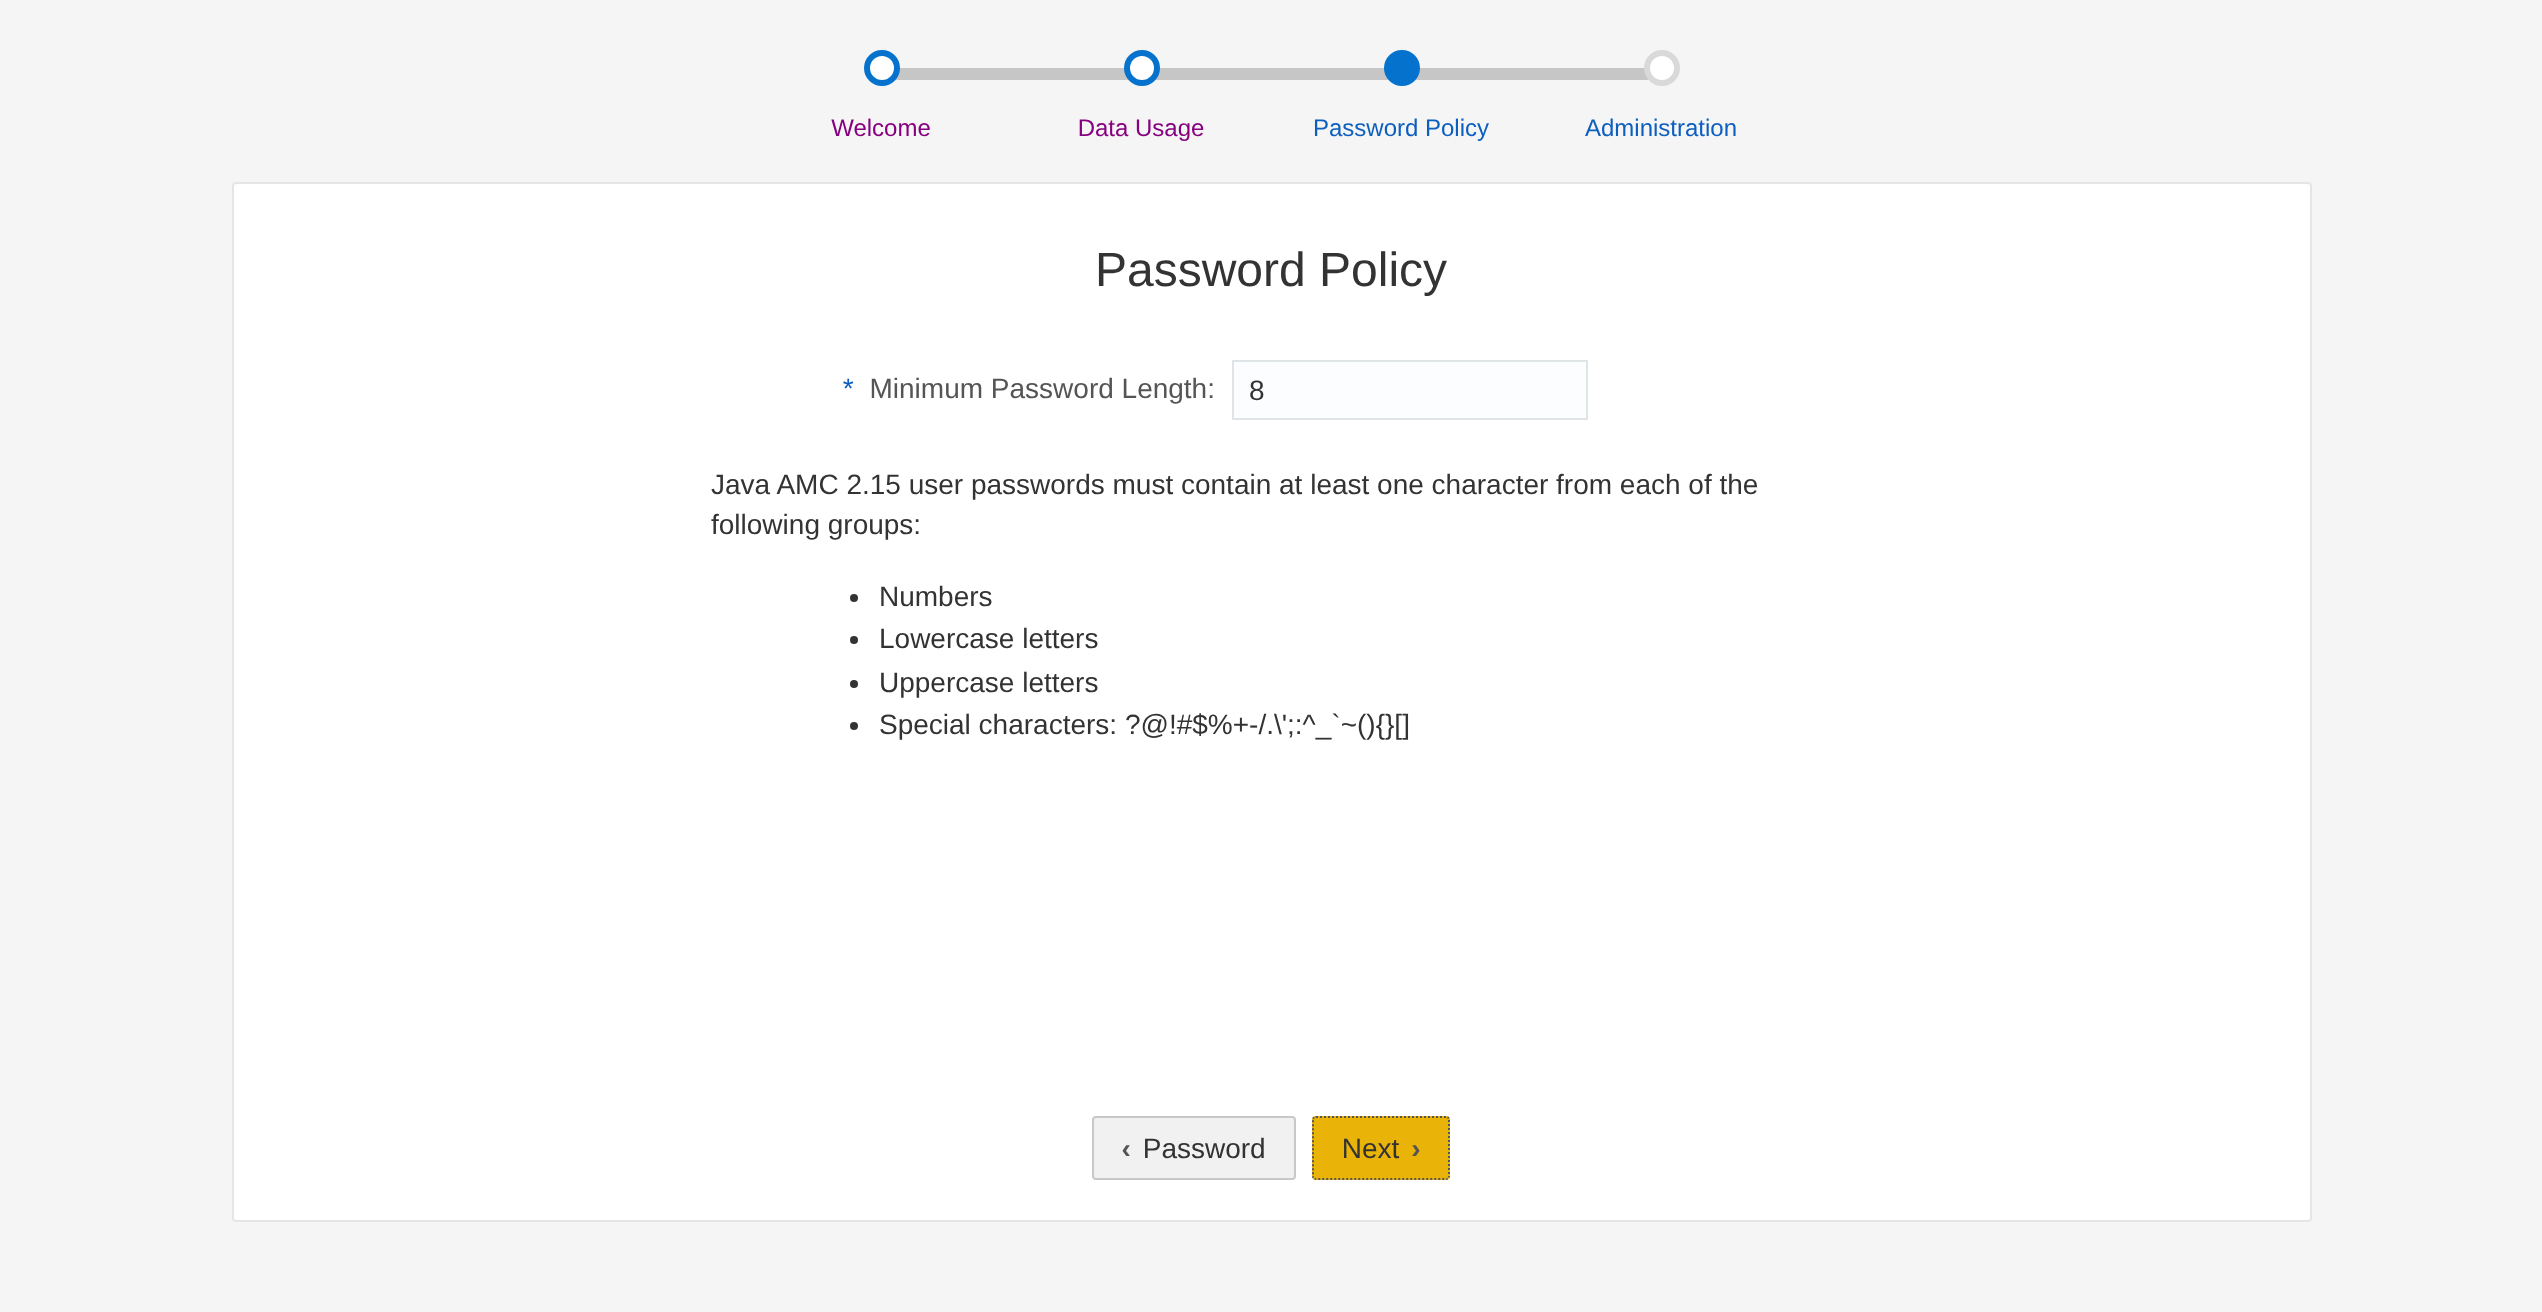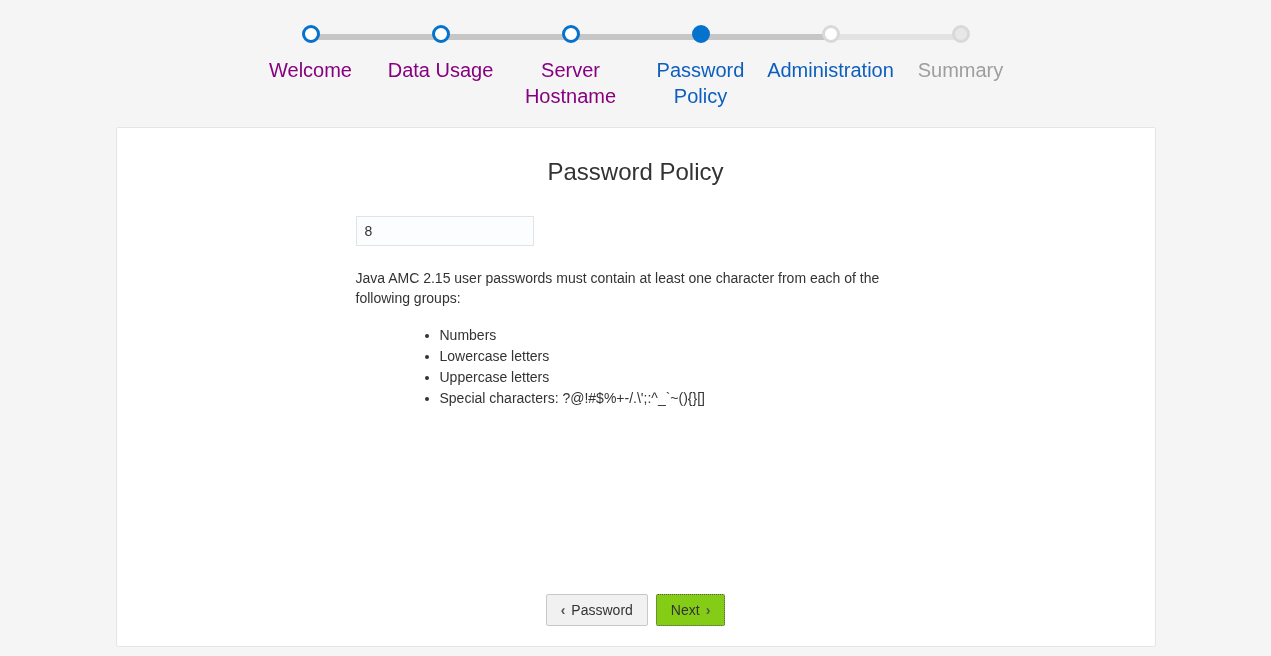--- a/index.html
+++ b/index.html
@@ -41,22 +41,22 @@
     .step.future .step-circle {
       border-color: #d9d9d9;
       background: #fff;
     }
     .step.disabled .step-circle {
       border-color: #d9d9d9;
       background: #e7e7e7;
     }
     .step-label {
       margin-top: 14px;
-      font-size: 20px;
-      text-align: center;
+      font-size: 12px;
+      text-align: left;
       line-height: 1.3;
       color: #870080;
       cursor: pointer;
     }
     .step.current .step-label {
       color: #0d5fbf;
       cursor: default;
     }
     .step.future .step-label {
       color: #0d5fbf;
@@ -152,21 +152,21 @@
       font-size: 14px;
       height: 32px;
       padding: 0 14px;
       background: #f1f1f1;
       border: 1px solid #c8c8c8;
       color: #333;
       cursor: pointer;
       border-radius: 2px;
     }
     .btn.next {
-      background: #84cc16;
+      background: #eab308;
       border: 1px dotted #555;
     }
     .chev {
       display: inline-block;
       font-size: 14px;
       color: #555;
       font-weight: bold;
     }
   </style>
 </head>
@@ -177,47 +177,42 @@
 <div class="step visited">
       <div class="step-circle"></div>
       <div class="step-connector"></div>
       <div class="step-label">Welcome</div>
     </div>
     <div class="step visited">
       <div class="step-circle"></div>
       <div class="step-connector"></div>
       <div class="step-label">Data Usage</div>
     </div>
-    <div class="step visited">
-      <div class="step-circle"></div>
-      <div class="step-connector"></div>
-      <div class="step-label">Server Hostname</div>
-    </div>
     <div class="step current">
       <div class="step-circle"></div>
       <div class="step-connector"></div>
       <div class="step-label">Password Policy</div>
     </div>
     <div class="step future">
       <div class="step-circle"></div>
       <div class="step-connector"></div>
       <div class="step-label">Administration</div>
-    </div>
-    <div class="step disabled">
-      <div class="step-circle"></div>
-      <div class="step-label">Summary</div>
     </div>
   </div>
 
 <div class="content-panel">
   <h1 class="page-title">Password Policy</h1>
 
   <div class="body-block">
 
     <div class="form-row">
+      <div class="form-label-wrap">
+        <span class="req-star">*</span>
+        <span>Minimum Password Length:</span>
+      </div>
       <input type="text" class="text-input" value="8" style="">
     </div>
 
     <p class="groups-intro">Java AMC 2.15 user passwords must contain at least one character from each of the following groups:</p>
 
     <ul class="groups-list">
 
     <li>Numbers</li>
         <li>Lowercase letters</li>
         <li>Uppercase letters</li>

